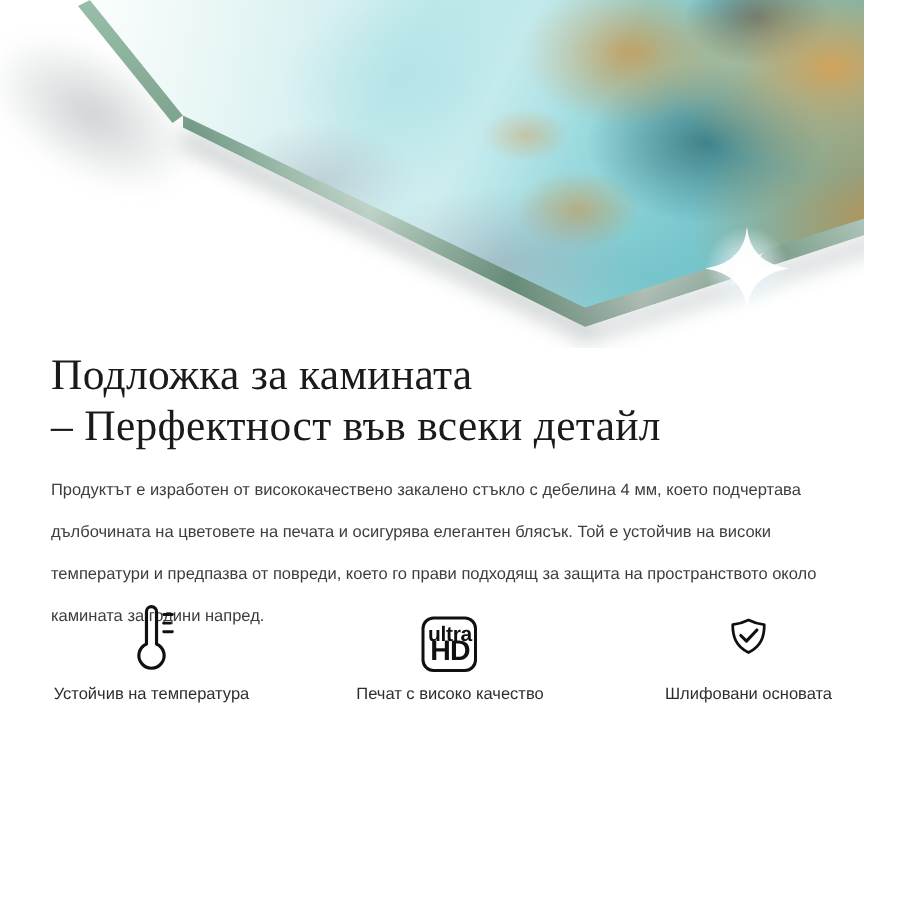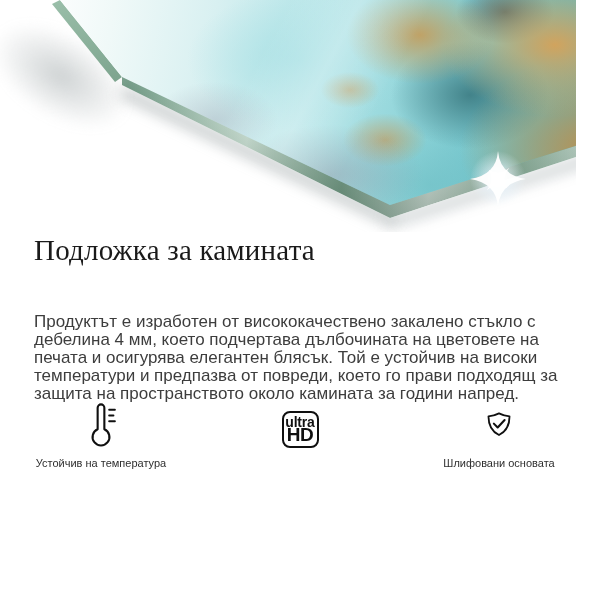--- a/index.html
+++ b/index.html
@@ -71,21 +71,21 @@
 
   
   .heading {
     position:absolute; left:34px; top:233px; width:540px;
     font-family:"Liberation Serif", serif; font-weight:400;
     font-size:29px; line-height:34px; color:#1a1a1a; letter-spacing:.2px;
   }
   .heading span { display:block; }
   .body-text {
     position:absolute; left:34px; top:313px; width:534px;
-    font-size:17px; line-height:18px; color:#3d3d3d;
+    font-size:11px; line-height:28px; color:#3d3d3d;
   }
 
   
   .features {
     position:absolute; left:34px; top:402px; width:532px;
     display:grid; grid-template-columns:134px 264px 134px; row-gap:26px;
     justify-items:center;
   }
   .feature { display:flex; flex-direction:column; align-items:center; }
   .icon-slot { height:46px; display:flex; align-items:flex-end; justify-content:center; }
@@ -122,20 +122,21 @@
         </radialGradient>
       </defs>
       <circle cx="30" cy="30" r="28" fill="url(#glow)"></circle>
       <path d="M30 2 Q31.8 26 58 30 Q31.8 34 30 58 Q28.2 34 2 30 Q28.2 26 30 2 Z" fill="#ffffff" opacity=".95"></path>
       <path d="M30 14 Q31 27 43 30 Q31 33 30 46 Q29 33 17 30 Q29 27 30 14 Z" fill="#ffffff" opacity=".85" transform="rotate(45 30 30)"></path>
     </svg>
   </div>
 
   <h1 class="heading">
     <span>Подложка за камината</span>
+    <span>– Перфектност във всеки детайл</span>
   </h1>
 
   <p class="body-text">Продуктът е изработен от висококачествено закалено стъкло с дебелина 4 мм, което подчертава дълбочината на цветовете на печата и осигурява елегантен блясък. Той е устойчив на високи температури и предпазва от повреди, което го прави подходящ за защита на пространството около камината за години напред.</p>
 
   <div class="features">
 
     <div class="feature">
       <div class="icon-slot">
         <svg class="line-icon" width="46" height="46" viewBox="0 0 48 48" stroke-linecap="round" stroke-linejoin="round">
           <path d="M20.5 6 a3.5 3.5 0 0 1 7 0 V28.5 a8.8 8.8 0 1 1 -7 0 Z"></path>
@@ -147,20 +148,21 @@
       <div class="feature-label">Устойчив на температура</div>
     </div>
 
     <div class="feature">
       <div class="icon-slot">
         <div class="uhd-box">
           <span class="uhd-top">ultra</span>
           <span class="uhd-bottom">HD</span>
         </div>
       </div>
+      <div class="feature-label">Печат с високо качество</div>
     </div>
 
     <div class="feature">
       <div class="icon-slot">
         <svg class="line-icon" width="38" height="40" viewBox="0 0 48 48" stroke-linejoin="round" stroke-linecap="round">
           <path d="M24 5.5 c4.6 2.3 9.2 3.5 13.3 3.9 c0 9.8 -2.5 18.1 -13.3 23.5 c-10.8 -5.4 -13.3 -13.7 -13.3 -23.5 c4.1 -.4 8.7 -1.6 13.3 -3.9 Z" stroke-width="2.3"></path>
           <path d="M17.5 18.5 l4.8 4.8 l8.8 -9.4" stroke-width="2.6"></path>
         </svg>
       </div>
       <div class="feature-label">Шлифовани основата</div>

